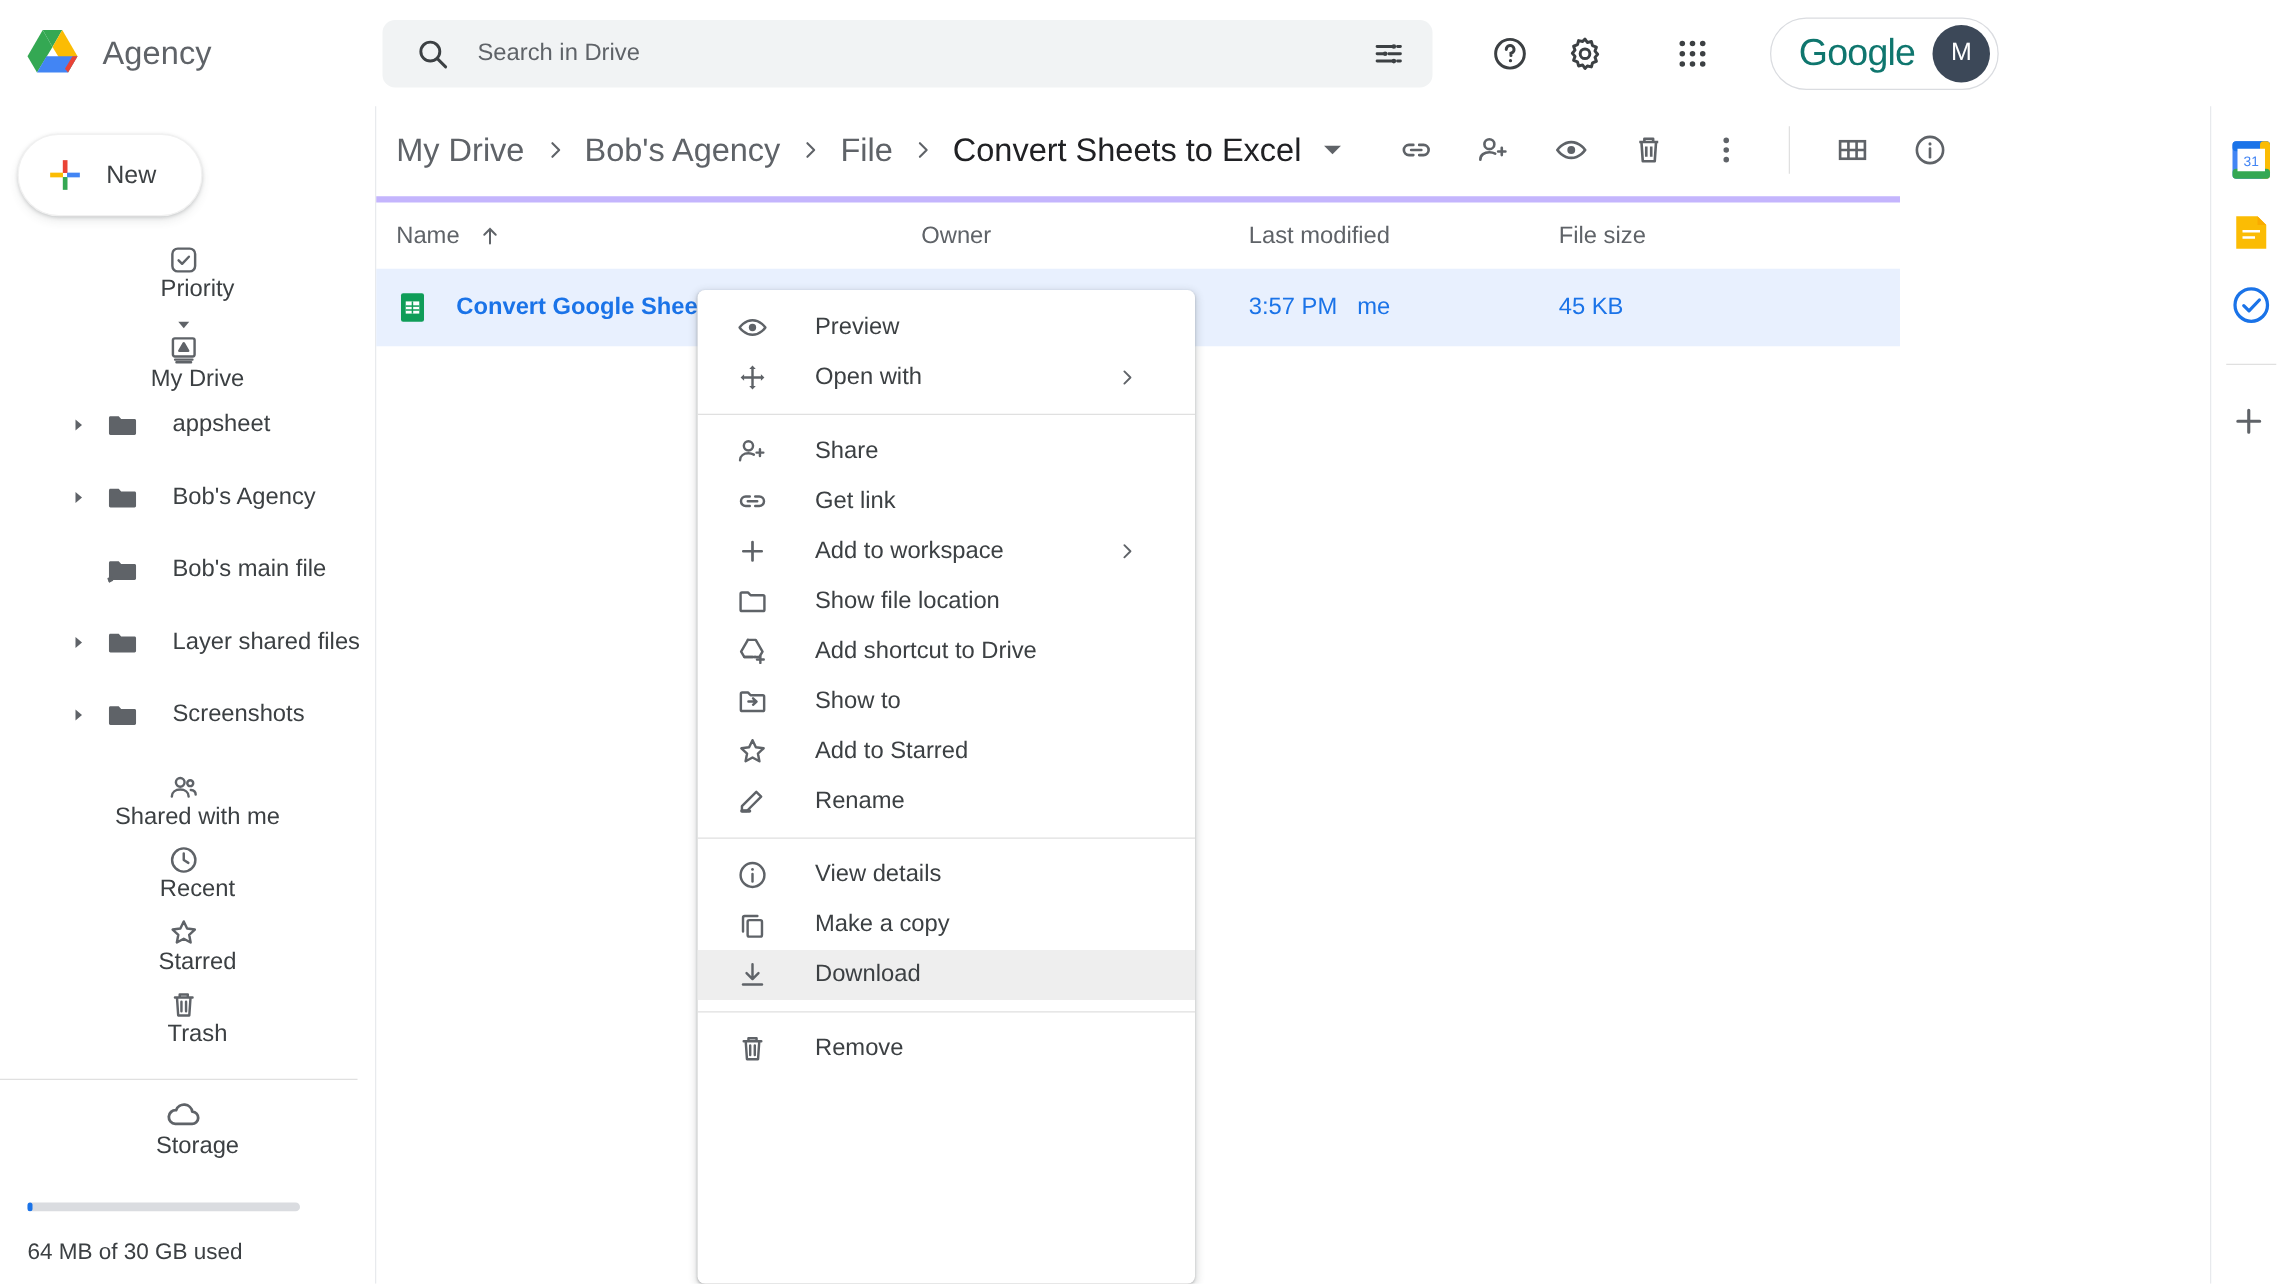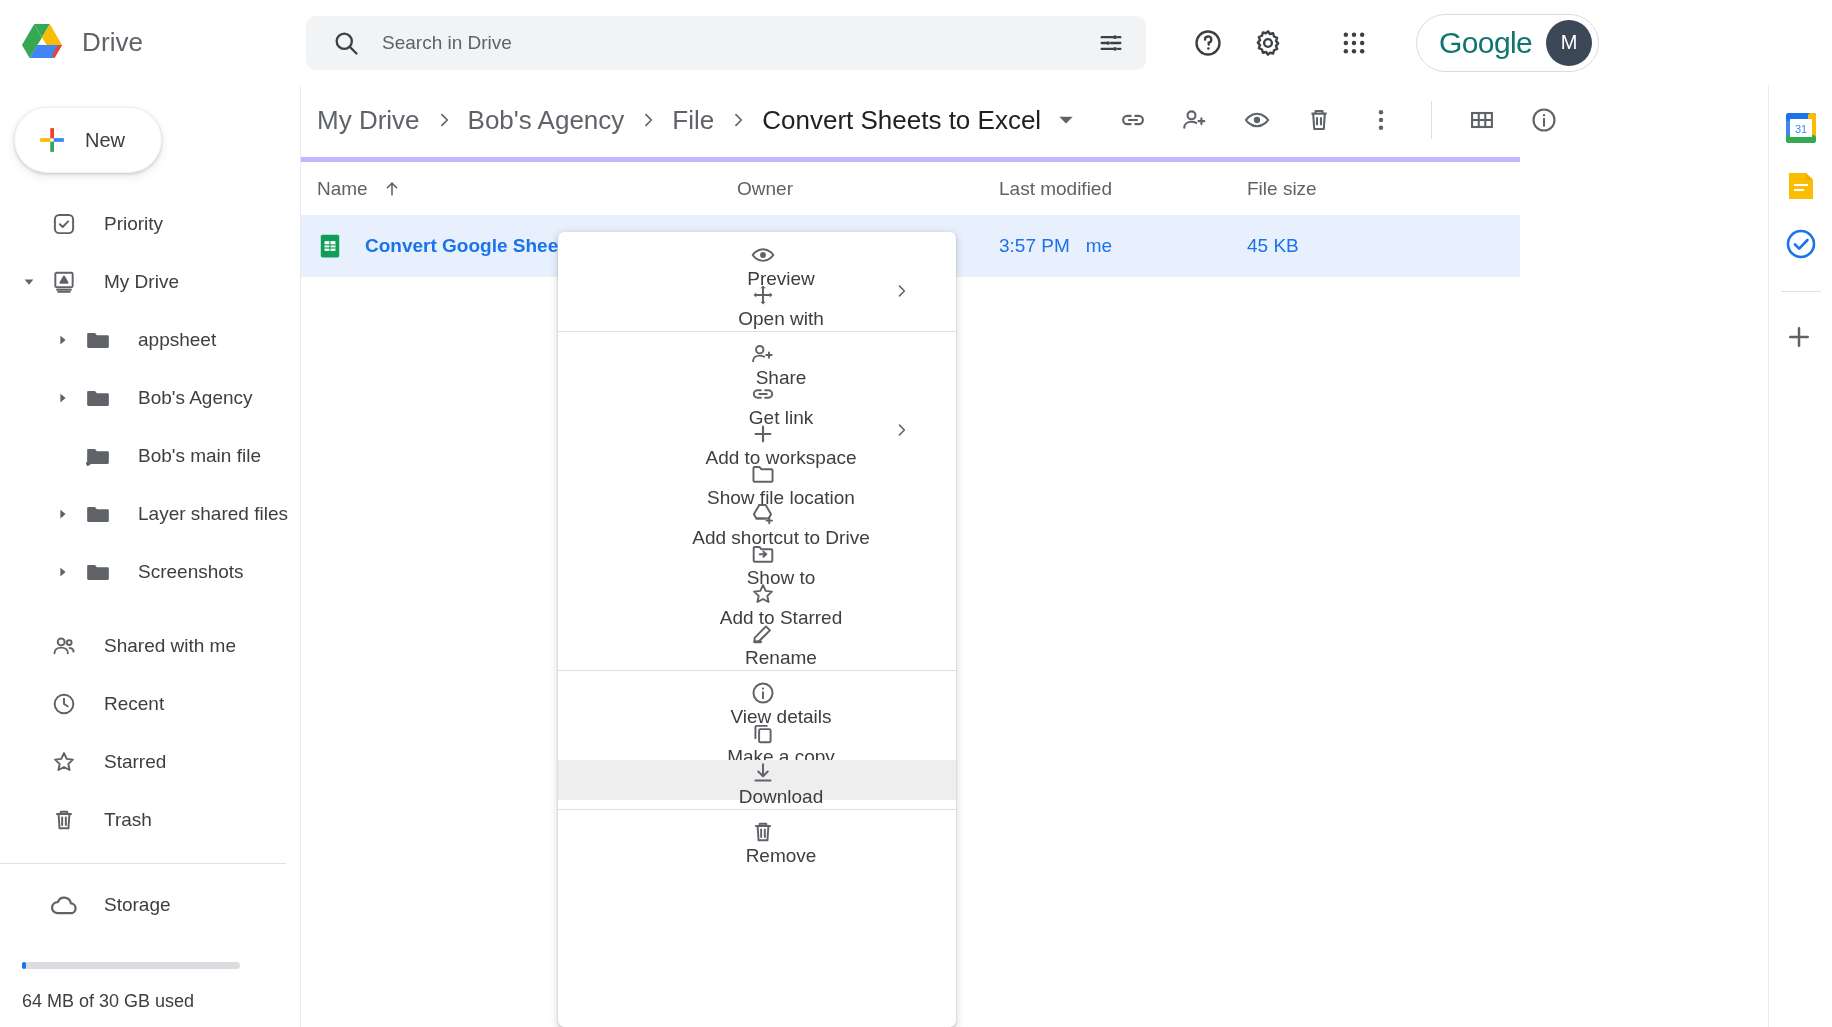--- a/index.html
+++ b/index.html
@@ -78,21 +78,21 @@
 
   .nav { margin-top: 22px; }
   .nav-item {
     height: 58px; display: flex; align-items: center;
     padding-right: 18px; cursor: pointer; position: relative;
     border-top-right-radius: 29px; border-bottom-right-radius: 29px;
   }
   .caret { width: 34px; flex: none; display: flex; align-items: center; justify-content: center; }
   .nav-icon { width: 36px; flex: none; display: flex; align-items: center; justify-content: center; }
   .nav-label { font-size: 19px; color: #3c4043; margin-left: 22px; white-space: nowrap; }
-  .lvl0 { padding-left: 12px; }
+  .lvl0 { padding-left: 12px; flex-direction: column; }
   .lvl2 { padding-left: 46px; }
 
   .divider-h { height: 1px; background: #e0e0e0; margin: 14px 14px 0 0; }
 
   .storage-meter {
     margin: 28px 0 0 22px; width: 218px; height: 7px;
     background: #dadce0; border-radius: 4px;
   }
   .storage-meter span { display: block; height: 100%; width: 2%; background: #1a73e8; border-radius: 4px; }
   .storage-text { margin: 22px 0 16px 22px; font-size: 18px; color: #3c4043; }
@@ -137,21 +137,21 @@
   .ctxmenu {
     position: absolute; left: 558px; top: 232px;
     width: 398px; background: #fff;
     border-radius: 6px;
     box-shadow: 0 2px 6px 2px rgba(60,64,67,.15), 0 1px 2px rgba(60,64,67,.30);
     padding: 10px 0 0 0; overflow: hidden;
     height: 795px;
   }
   .mi {
     height: 40px; display: flex; align-items: center;
-    padding: 0 18px 0 30px; cursor: pointer; position: relative; flex-direction: column;
+    padding: 0 18px 0 30px; cursor: pointer; position: relative;
   }
   .mi.highlight { background: #eeeeee; }
   .mi-icon { width: 28px; flex: none; display: flex; align-items: center; justify-content: center; }
   .mi-label { font-size: 19px; color: #3c4043; margin-left: 36px; white-space: nowrap; }
   .mi-arrow { position: absolute; right: 46px; display: flex; align-items: center; }
   .mi-sep { height: 1px; background: #e0e0e0; margin: 9px 0; }
 
   
   .rail {
     position: absolute; top: 85px; right: 0; width: 64px; height: 942px;
@@ -172,21 +172,21 @@
       <svg viewBox="0 0 48 42" width="48" height="42">
         <path d="M16.2 2 L31.8 2 L24 15.5 Z" fill="#34a853"></path>
         <path d="M31.8 2 L44 23 L36.4 36 L24 15.5 Z" fill="#fbbc04"></path>
         <path d="M16.2 2 L24 15.5 L11.6 36 L4 23 Z" fill="#4caf50" opacity="0"></path>
         <path d="M16.2 2 L4 23 L11.6 36 L24 15.5 Z" fill="#34a853"></path>
         <path d="M4 23 L20 23 L11.6 36 Z" fill="#1967d2" opacity="0"></path>
         <path d="M11.6 36 L36.4 36 L44 23 L19.2 23 Z" fill="#4285f4"></path>
         <path d="M36.4 36 L44 23 L40 23 L34 33 Z" fill="#ea4335"></path>
       </svg>
     </span>
-    <span class="brand-title">Drive</span>
+    <span class="brand-title">Agency</span>
   </div>
 
   <div class="searchwrap">
     <span class="search-icon">
       <svg viewBox="0 0 24 24" width="28" height="28" fill="none" stroke="#3c4043" stroke-width="2">
         <circle cx="10.5" cy="10.5" r="6.5"></circle>
           <path d="M15.5 15.5 L21 21" stroke-linecap="round"></path>
       </svg>
     </span>
     <input class="search-input" value="" placeholder="Search in Drive" style="">

